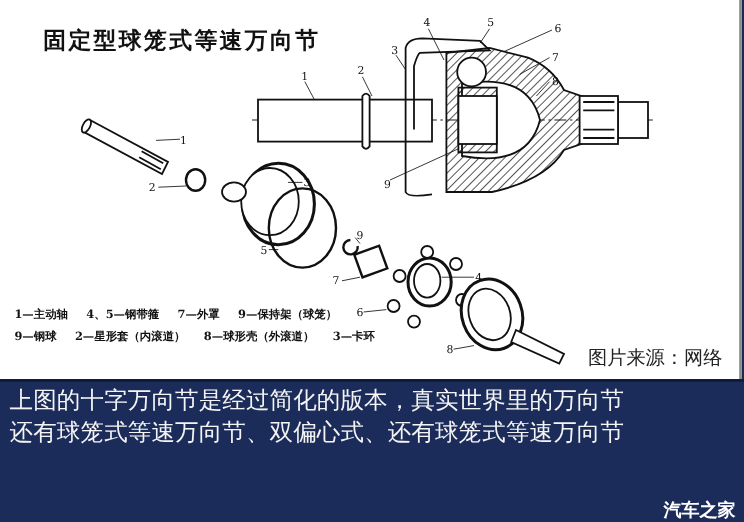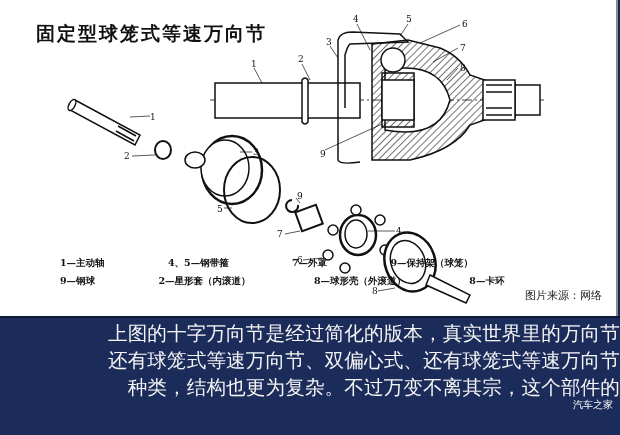--- a/index.html
+++ b/index.html
@@ -1,25 +1,25 @@
 <!DOCTYPE html>
 <html><head>
 <meta charset="utf-8">
 <style>
   html, body { margin: 0; padding: 0; }
   body { width: 620px; height: 435px; background: #1a2a55; overflow: hidden; position: relative; font-family: "DejaVu Sans", sans-serif; }
   .figure { position: absolute; left: 0; top: 0; width: 618px; height: 316px; background: #ffffff; border-right: 2px solid #8a8a8a; box-sizing: border-box; }
   .fig-title { position: absolute; left: 26px; top: 21px; font-family: "DejaVu Serif", serif; font-weight: bold; font-size: 19px; letter-spacing: 2px; color: #111; margin-left: 10px; }
   .legend { position: absolute; left: 12px; top: 254px; font-family: "DejaVu Serif", serif; font-size: 9.5px; color: #111; line-height: 18px; font-weight: bold; }
-  .legend span { margin-right: 12px; white-space: nowrap; margin-left: 48px; }
-  .source { position: absolute; right: 14px; top: 288px; font-size: 11px; color: #222; }
+  .legend span { margin-right: 12px; white-space: nowrap; }
+  .source { position: absolute; right: 14px; top: 288px; font-size: 16px; color: #222; }
   svg.drawing { position: absolute; left: 0; top: 0; }
-  .caption { position: absolute; left: 0; top: 316px; width: 620px; height: 119px; background: #1b2b5a; border-top: 2px solid #0e1838; box-sizing: border-box; padding: 2px 0 0 8px; text-align: right; }
+  .caption { position: absolute; left: 0; top: 316px; width: 620px; height: 119px; background: #1b2b5a; border-top: 2px solid #0e1838; box-sizing: border-box; padding: 2px 0 0 8px; }
   .caption p { margin: 0; color: #f4f4f4; font-size: 19.6px; line-height: 27px; letter-spacing: 0.1px; white-space: nowrap; }
-  .watermark { position: absolute; right: 7px; bottom: 23px; color: #ffffff; font-size: 10px; }
+  .watermark { position: absolute; right: 7px; bottom: 0; color: #ffffff; font-size: 15px; font-weight: bold; }
   .lbl { font-family: "DejaVu Serif", serif; font-size: 9px; fill: #111; }
 </style>
 </head>
 <body>
 
 <div class="figure">
   <div class="fig-title">固定型球笼式等速万向节</div>
 
   <svg class="drawing" width="618" height="316">
     <defs>
@@ -122,25 +122,24 @@
     <div>
       <span>1—主动轴</span>
       <span>4、5—钢带箍</span>
       <span>7—外罩</span>
       <span>9—保持架（球笼）</span>
     </div>
     <div>
       <span>9—钢球</span>
       <span>2—星形套（内滚道）</span>
       <span>8—球形壳（外滚道）</span>
-      <span>8—卡环</span>
+      <span>3—卡环</span>
     </div>
   </div>
 
   <div class="source">图片来源：网络</div>
 </div>
 
 <div class="caption">
   <p>上图的十字万向节是经过简化的版本，真实世界里的万向节</p>
   <p>还有球笼式等速万向节、双偏心式、还有球笼式等速万向节</p>
-  <p>种类，结构也更为复杂。不过万变不离其宗，这个部件的</p>
   <div class="watermark">汽车之家</div>
 </div>
 
 </body></html>

